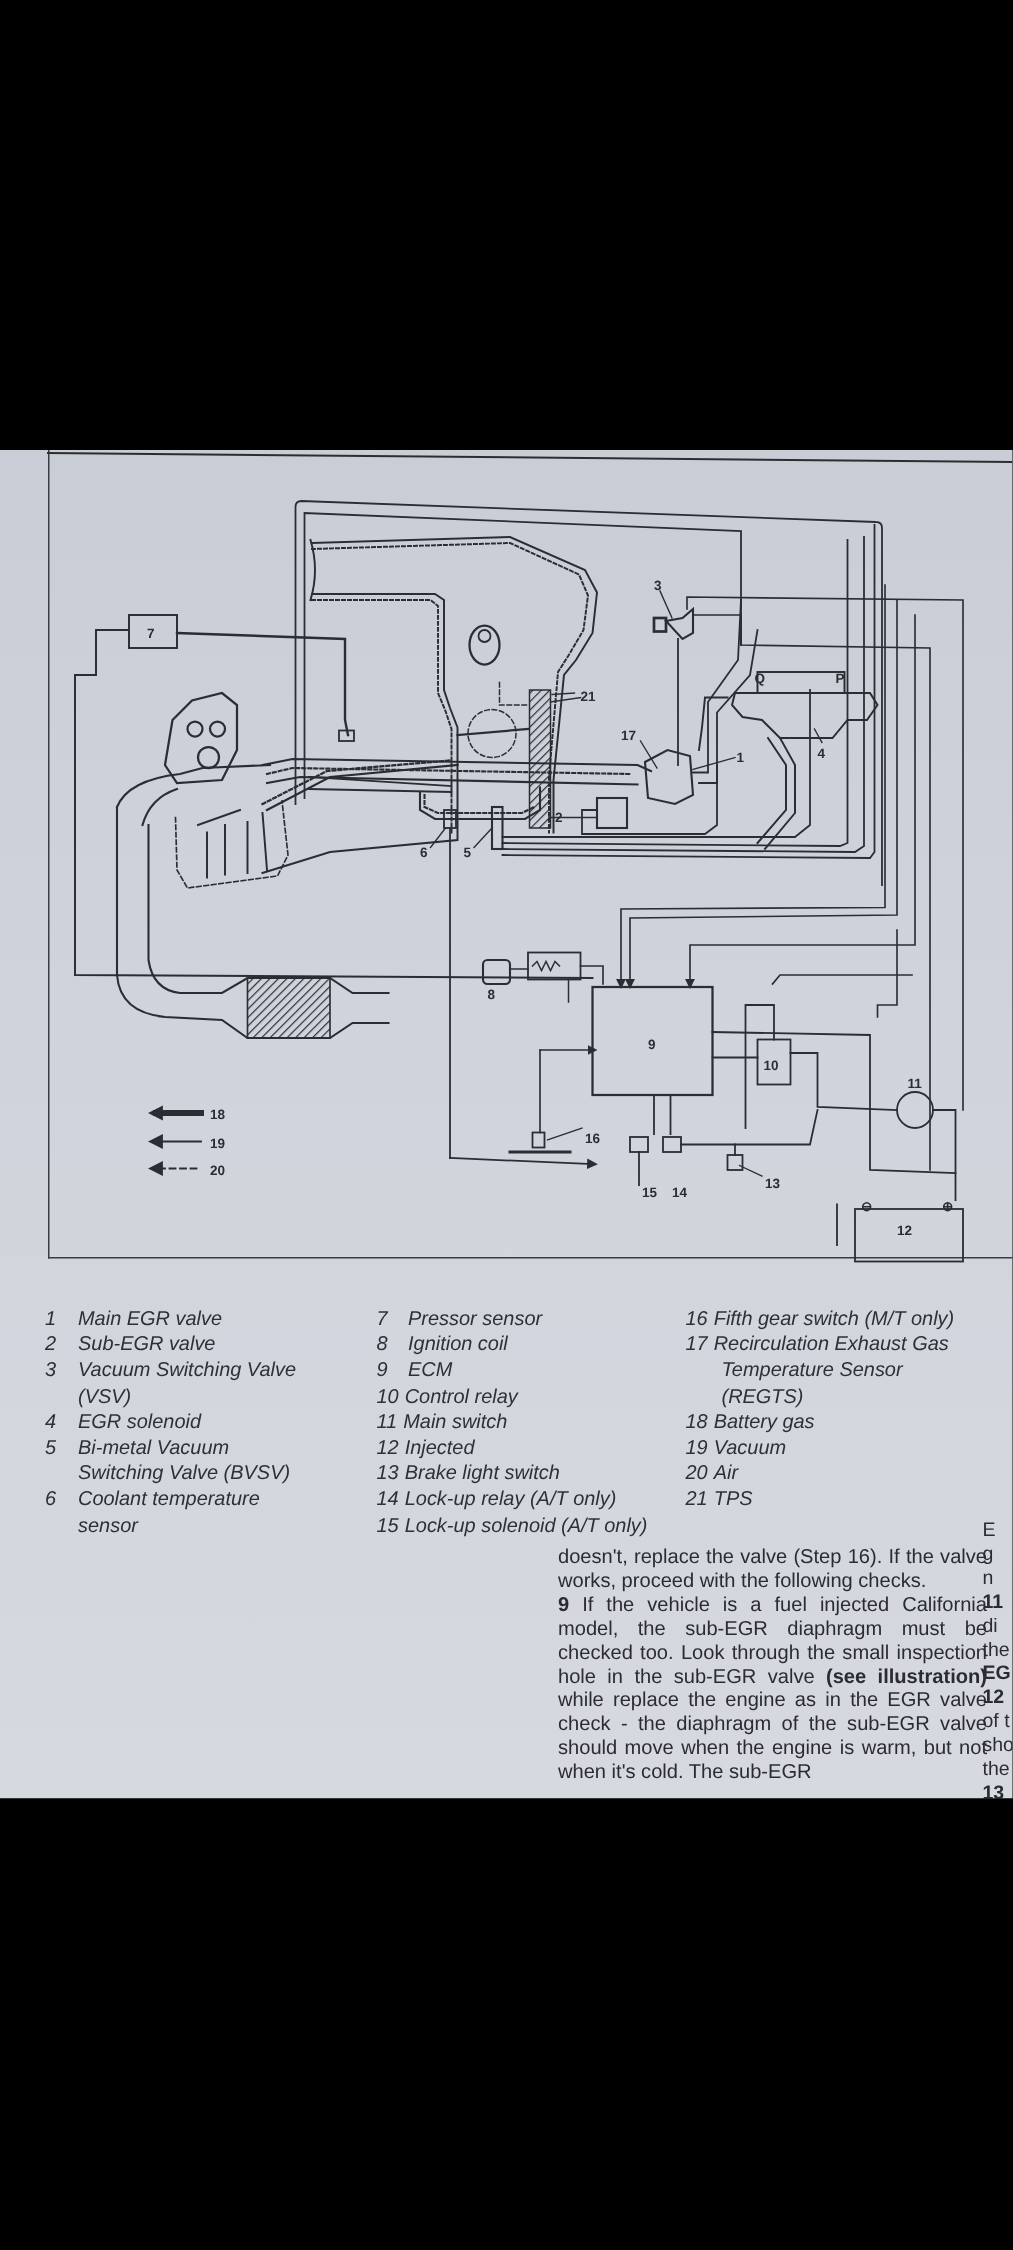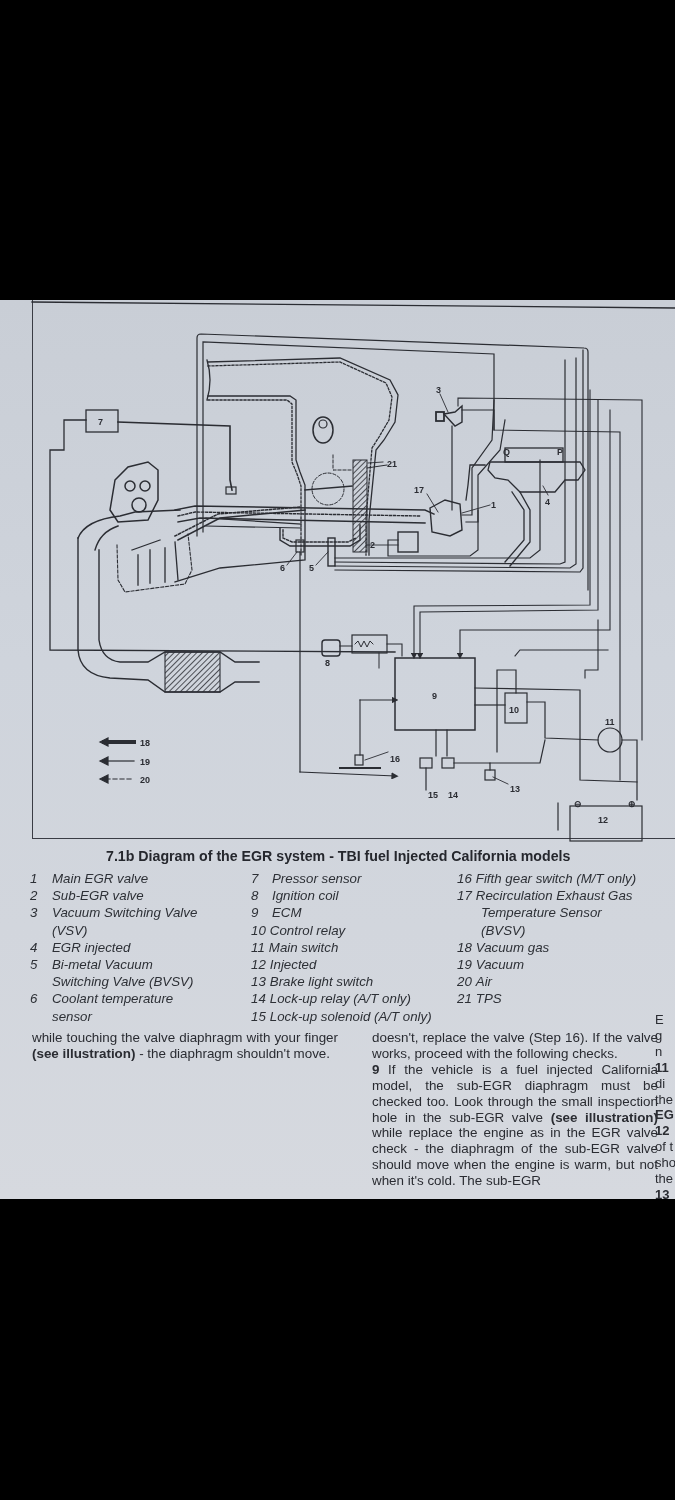--- a/index.html
+++ b/index.html
@@ -246,41 +246,40 @@
       <text x="503" y="155">Q</text>
       <text x="557" y="155">P</text>
       <text x="574" y="507">⊖</text>
       <text x="628" y="507">⊕</text>
       <text x="140" y="446">18</text>
       <text x="140" y="465">19</text>
       <text x="140" y="483">20</text>
     </g>
   </svg>
 
-  <div class="caption">7.1b Diagram of the EGR system - TBI fuel Injected California models</div>
 
   <div class="key-col col1">
     <div class="row">
         <span class="num">1</span>
         <span class="lbl">Main EGR valve</span>
       </div>
     <div class="row">
         <span class="num">2</span>
         <span class="lbl">Sub-EGR valve</span>
       </div>
     <div class="row">
         <span class="num">3</span>
         <span class="lbl">Vacuum Switching Valve</span>
       </div>
     <div class="row indent1">
         <span class="lbl">(VSV)</span>
       </div>
     <div class="row">
         <span class="num">4</span>
-        <span class="lbl">EGR injected</span>
+        <span class="lbl">EGR solenoid</span>
       </div>
     <div class="row">
         <span class="num">5</span>
         <span class="lbl">Bi-metal Vacuum</span>
       </div>
     <div class="row indent1">
         <span class="lbl">Switching Valve (BVSV)</span>
       </div>
     <div class="row">
         <span class="num">6</span>
@@ -336,42 +335,41 @@
         <span class="lbl">Fifth gear switch (M/T only)</span>
       </div>
     <div class="row">
         <span class="num">17</span>
         <span class="lbl">Recirculation Exhaust Gas</span>
       </div>
     <div class="row indent3">
         <span class="lbl">Temperature Sensor</span>
       </div>
     <div class="row indent3">
-        <span class="lbl">(BVSV)</span>
+        <span class="lbl">(REGTS)</span>
       </div>
     <div class="row">
         <span class="num">18</span>
-        <span class="lbl">Vacuum gas</span>
+        <span class="lbl">Battery gas</span>
       </div>
     <div class="row">
         <span class="num">19</span>
         <span class="lbl">Vacuum</span>
       </div>
     <div class="row">
         <span class="num">20</span>
         <span class="lbl">Air</span>
       </div>
     <div class="row">
         <span class="num">21</span>
         <span class="lbl">TPS</span>
       </div>
   </div>
 
   <div class="body-col bc1">
-    <p><span>while touching the valve diaphragm with your finger </span><b>(see illustration)</b><span> - the diaphragm shouldn't move.</span></p>
   </div>
 
   <div class="body-col bc2">
     <p><span>doesn't, replace the valve (Step 16). If the valve works, proceed with the following checks.</span></p>
     <p><b>9</b><span> If the vehicle is a fuel injected California model, the sub-EGR diaphragm must be checked too. Look through the small inspection hole in the sub-EGR valve </span><b>(see illustration)</b><span> while replace the engine as in the EGR valve check - the diaphragm of the sub-EGR valve should move when the engine is warm, but not when it's cold. The sub-EGR</span></p>
   </div>
 
   <div class="body-col bc3">
     <div>E</div>
     <div>g</div>

